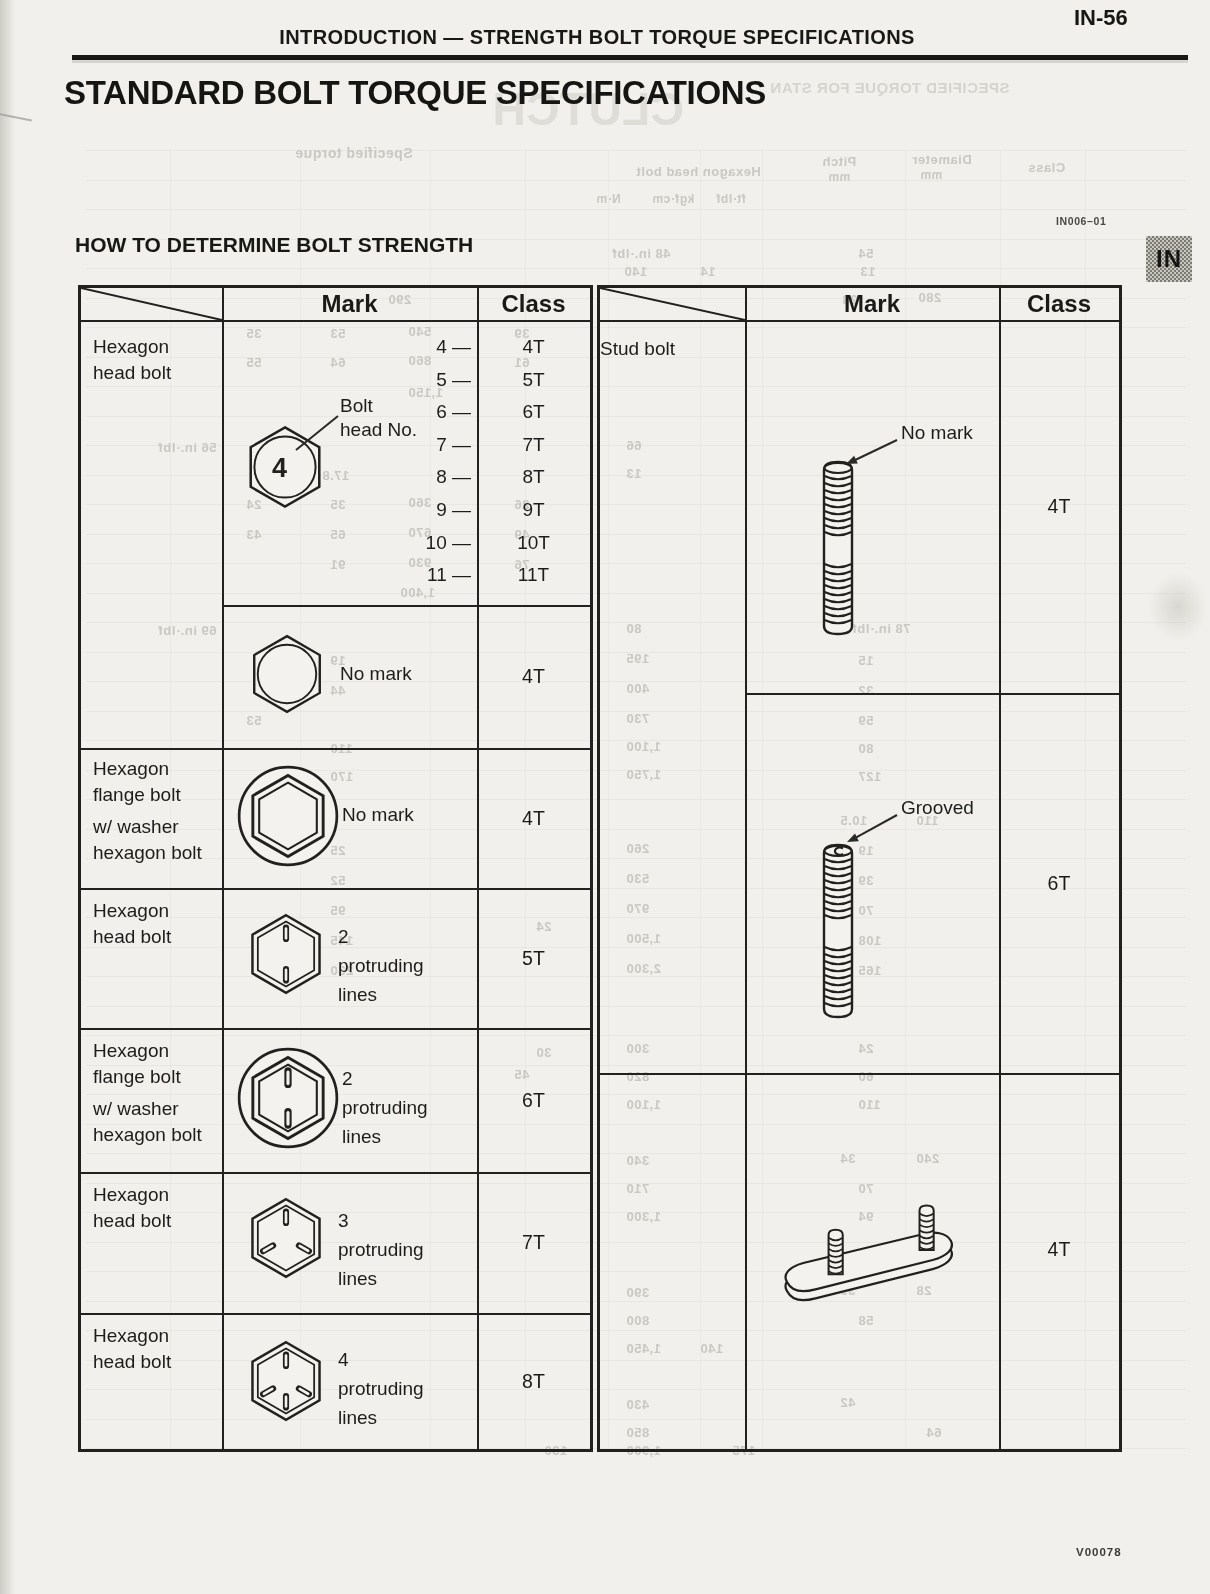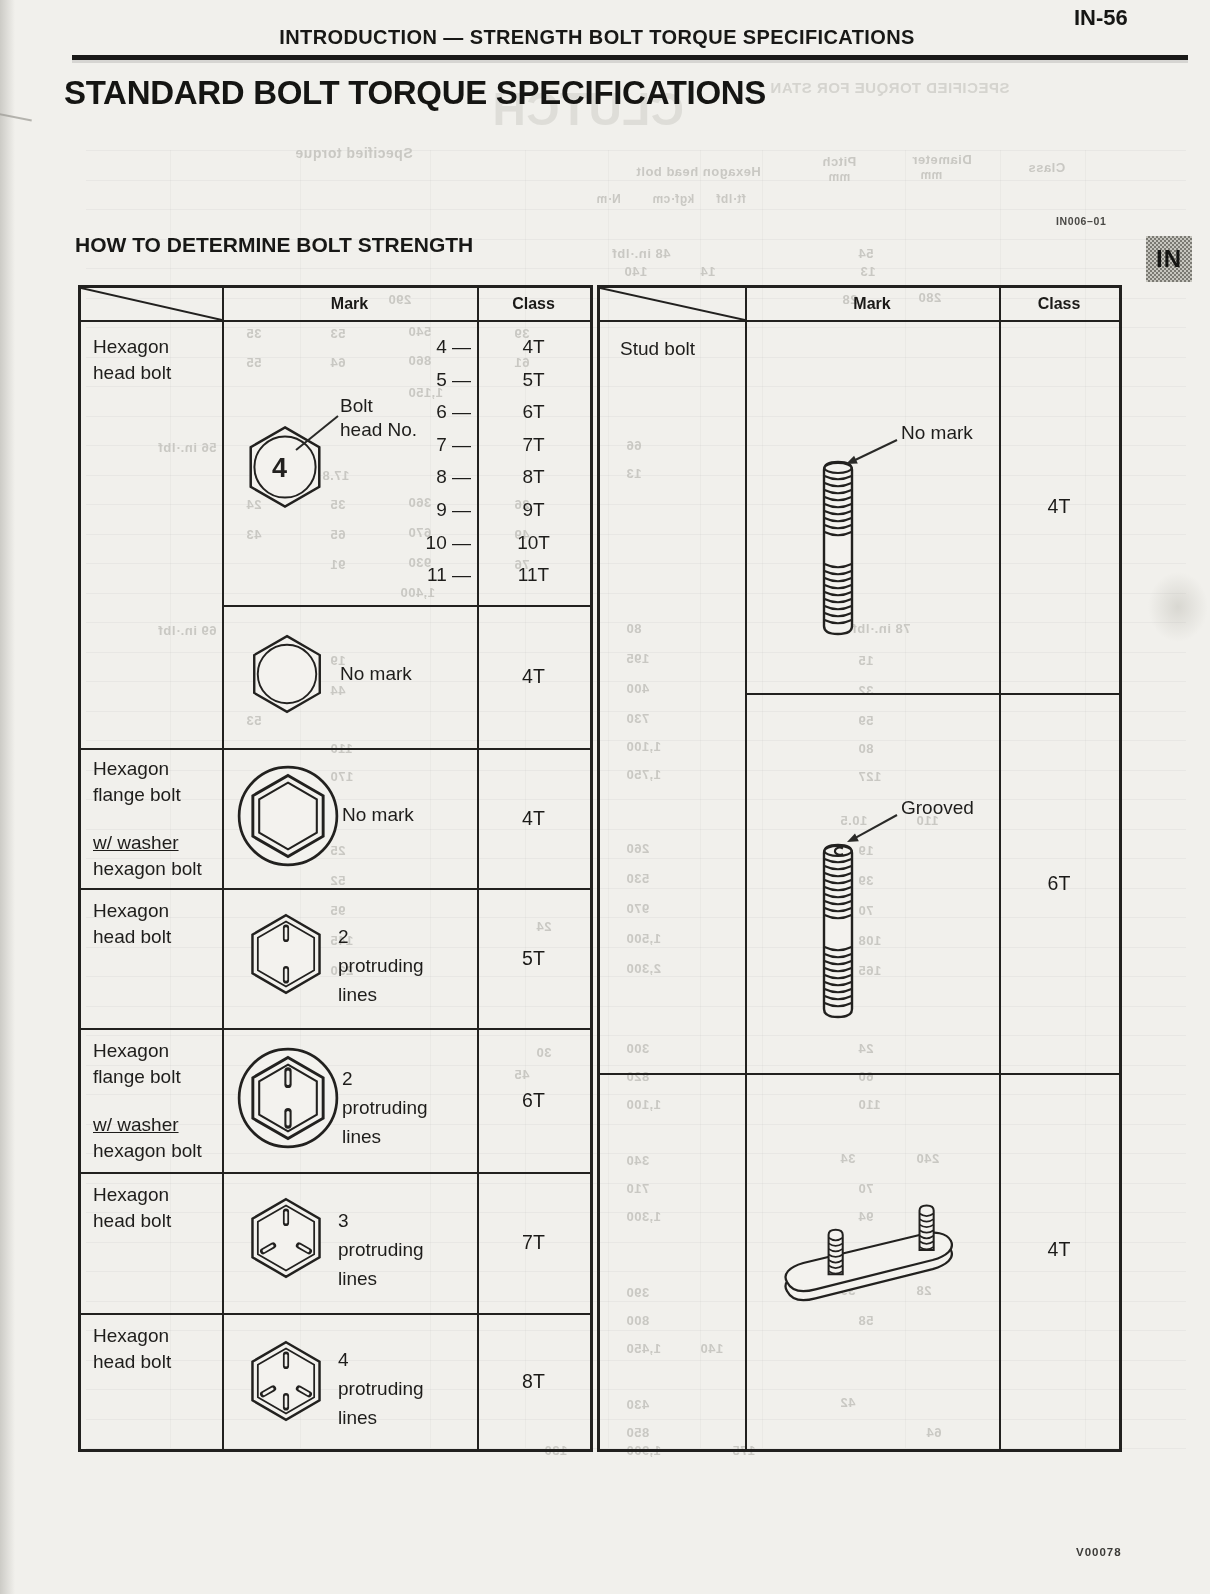--- a/index.html
+++ b/index.html
@@ -40,24 +40,24 @@
     font-size:24px;font-weight:800;color:#151513;letter-spacing:1px;
   }
   .section-heading{left:75px;top:233px;font-size:21px;font-weight:700;color:#181816;z-index:2;text-align:right;}
   .footer-code{left:1076px;top:1546px;font-size:11.5px;font-weight:700;color:#3c3b38;
     letter-spacing:1px;z-index:2;}
   
   .tbl{position:absolute;border:3px solid #22211f;box-sizing:border-box;z-index:1;}
   .tbl .cell{position:absolute;box-sizing:border-box;}
   .vline,.hline{position:absolute;background:#22211f;}
   .hdr{display:flex;align-items:center;justify-content:center;
-    font-size:16px;font-weight:700;color:#1b1a18;}
+    font-size:24px;font-weight:700;color:#1b1a18;}
   .diag{position:absolute;left:0;top:0;}
   .lbl{font-size:19px;line-height:26px;color:#1e1d1b;}
-  .lbl .gap{margin-top:22px;text-decoration:underline;}
+  .lbl .gap{margin-top:6px;}
   .marktext{font-size:19px;color:#1e1d1b;line-height:29px;}
   .classval{display:flex;align-items:center;justify-content:center;
     font-size:19.5px;color:#1b1a18;}
   .pair,.clsitem{position:absolute;font-size:19px;color:#1e1d1b;height:22px;}
   .pair{right:6px;width:84px;text-align:right;}
   .clsitem{left:0;width:100%;text-align:center;}
   .annot{position:absolute;font-size:19px;color:#1e1d1b;white-space:nowrap;}
   .cell-overlay{position:absolute;inset:0;pointer-events:none;}
   .icon{position:absolute;display:block;}
   .icon svg{display:block;width:100%;height:100%;}
@@ -439,21 +439,21 @@
     <div class="vline" style="left:399px;top:0;width:2px;height:100%;"></div>
     <div class="hline" style="left:0;top:32px;width:100%;height:2px;"></div>
     <div class="hline" style="left:145px;top:405px;right:0;height:2px;"></div>
     <div class="hline" style="left:0;top:785px;width:100%;height:2px;"></div>
     <svg class="diag" width="145" height="32">
       <line x1="0" y1="0" x2="145" y2="32" stroke="#22211f" stroke-width="2"></line>
     </svg>
     <div class="cell hdr" style="left:145px;top:0;width:254px;height:32px;">Mark</div>
     <div class="cell hdr" style="left:399px;top:0;width:120px;height:32px;">Class</div>
 
-    <div class="cell lbl" style="left:0;top:32px;width:145px;height:753px;padding:16px 0 0 20px;">Stud bolt</div>
+    <div class="cell lbl" style="left:0;top:32px;width:145px;height:753px;padding:16px 0 0 0;">Stud bolt</div>
 
     <div class="cell" style="left:145px;top:32px;width:254px;height:373px;">
       <span class="icon" style="left:72px;top:138px;width:42px;height:180px;">
           <svg viewBox="0 0 42 180" xmlns="http://www.w3.org/2000/svg">
             <path d="M7,12 Q7,4 21,4 Q35,4 35,12 L35,168 Q35,176 21,176 Q7,176 7,168 Z" fill="#f3f2ee" stroke="#22211f" stroke-width="2.4"></path>
             <ellipse cx="21" cy="10" rx="13.5" ry="5" fill="#f3f2ee" stroke="#22211f" stroke-width="2"></ellipse>
             <path d="M7.5,18 Q21,24.5 34.5,18" fill="none" stroke="#22211f" stroke-width="2"></path>
             <path d="M7.5,25 Q21,31.5 34.5,25" fill="none" stroke="#22211f" stroke-width="2"></path>
             <path d="M7.5,32 Q21,38.5 34.5,32" fill="none" stroke="#22211f" stroke-width="2"></path>
             <path d="M7.5,39 Q21,45.5 34.5,39" fill="none" stroke="#22211f" stroke-width="2"></path>

